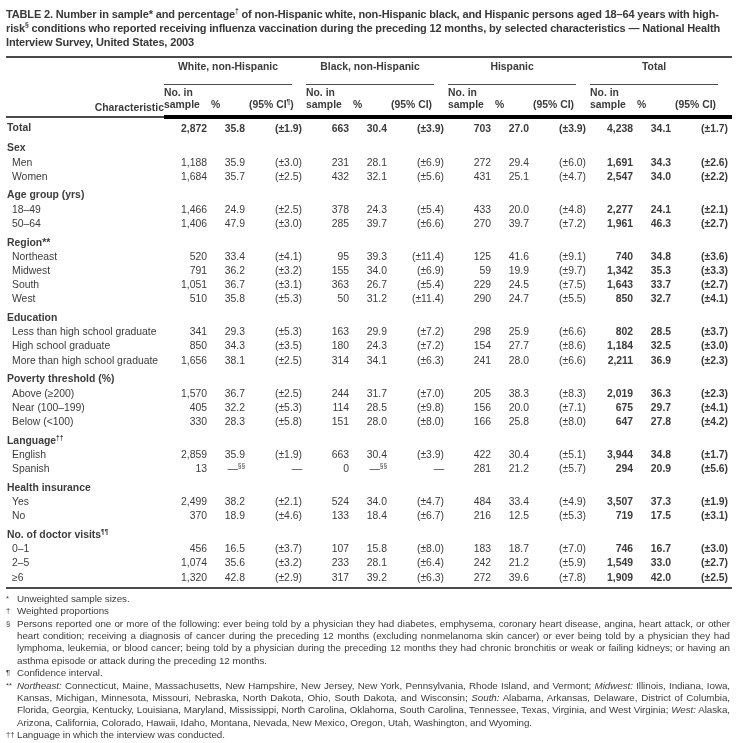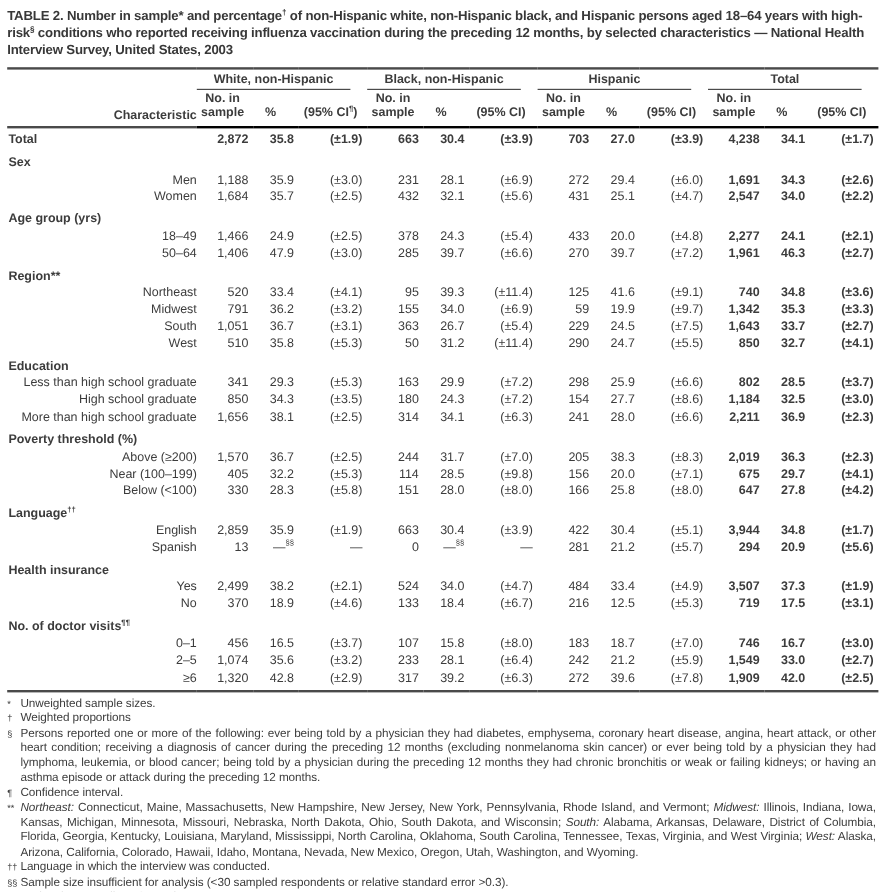--- a/index.html
+++ b/index.html
@@ -22,34 +22,34 @@
     border-top:2px solid #4a4a4a;border-bottom:2px solid #4a4a4a;
   }
   col.c-char{width:158px;}
   col.c-num{width:47px;}
   col.c-pct{width:38px;}
   col.c-ci{width:57px;}
   th{font-weight:bold;padding:0;}
   th.grp-th{padding-top:3px;vertical-align:bottom;}
   .grp-line{
     text-align:center;border-bottom:1.2px solid #4a4a4a;
-    padding-bottom:2px;margin-right:14px;white-space:nowrap;
+    padding-bottom:12px;margin-right:14px;white-space:nowrap;
   }
   th.char{
     text-align:right;vertical-align:bottom;padding-bottom:3px;padding-left:1px;
     border-bottom:2px solid #4a4a4a;
   }
   th.sub{
-    text-align:center;vertical-align:bottom;padding:2px 4px 3px 0;
-    border-bottom:2px solid #000000;white-space:pre-line;line-height:12.5px;
+    text-align:left;vertical-align:bottom;padding:2px 4px 3px 0;
+    border-bottom:4px solid #000000;white-space:pre-line;line-height:12.5px;
   }
   th.sub.pct{padding-right:9px;}
   td{padding:0;line-height:14.2px;white-space:nowrap;overflow:visible;}
   td.lbl{text-align:left;padding-left:1px;}
-  tr.data td.lbl{padding-left:6px;text-align:right;}
+  tr.data td.lbl{padding-left:6px;}
   td.val{text-align:right;padding-right:4px;}
   tr.total td{font-weight:bold;padding-top:3px;padding-bottom:1px;}
   td.g3{font-weight:bold;}
   tr.section td{font-weight:bold;padding-top:4.5px;}
   tbody tr:last-child td{padding-bottom:2px;}
   
   .footnotes{margin-top:4px;}
   .fn{
     position:relative;padding-left:11px;font-size:9.8px;line-height:12.4px;
     color:#3c3c3c;text-align:justify;letter-spacing:-0.05px;

